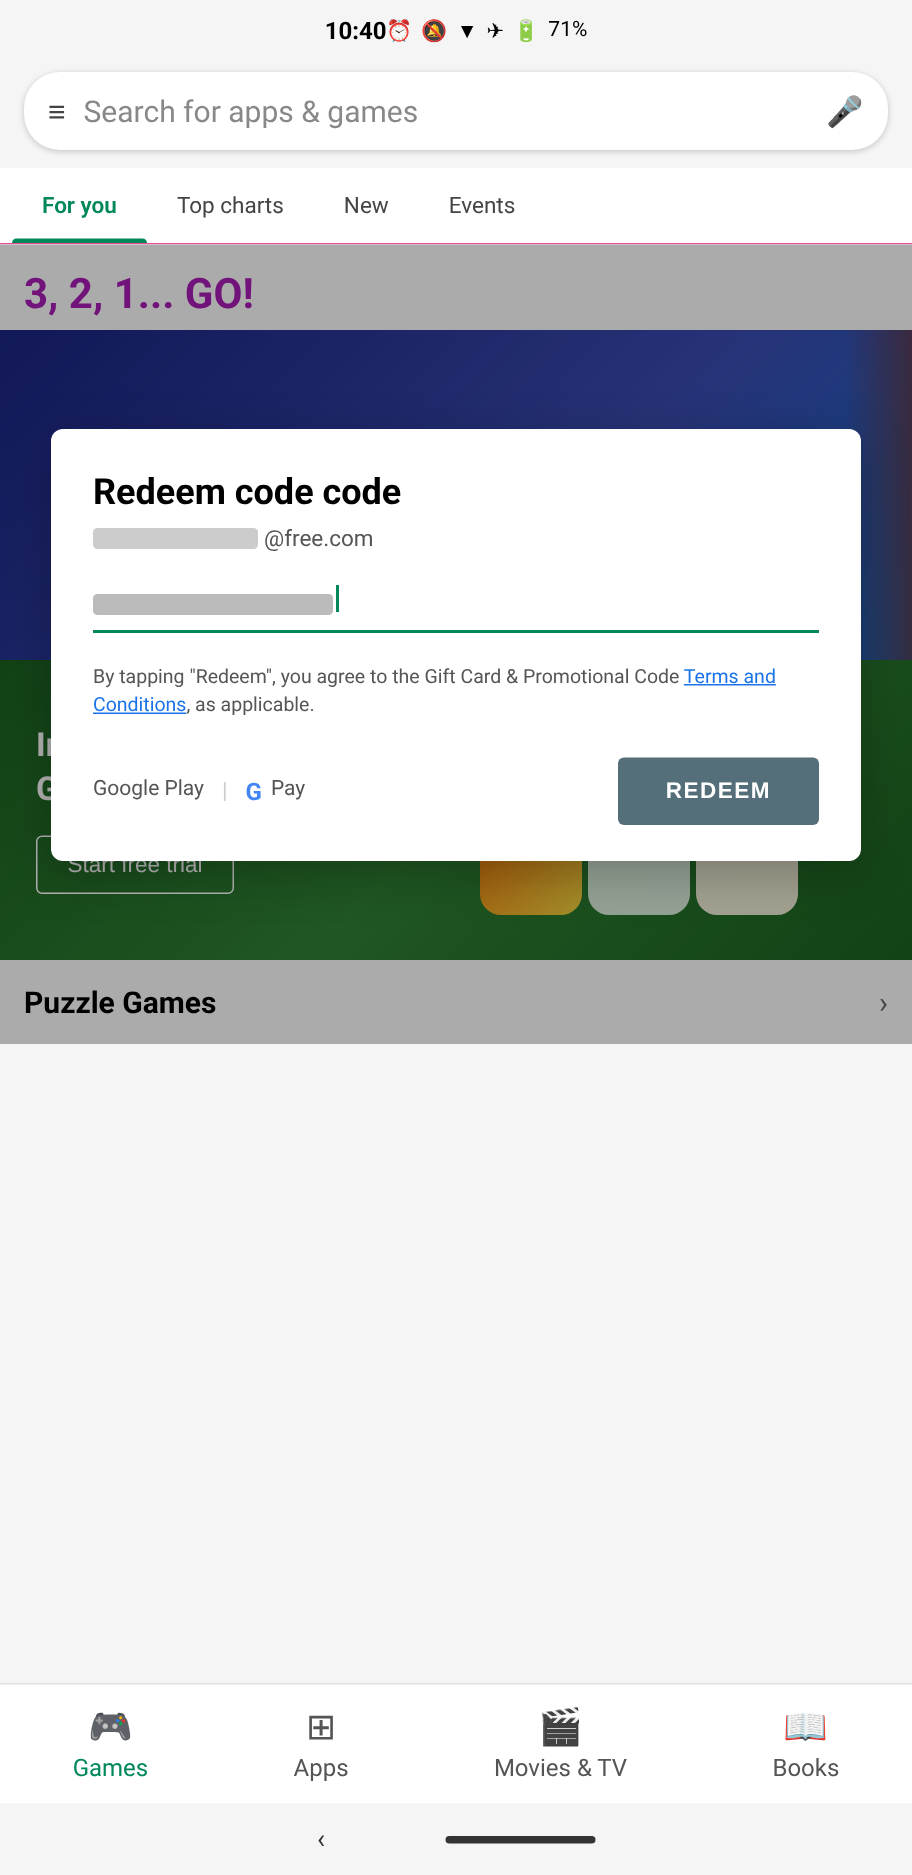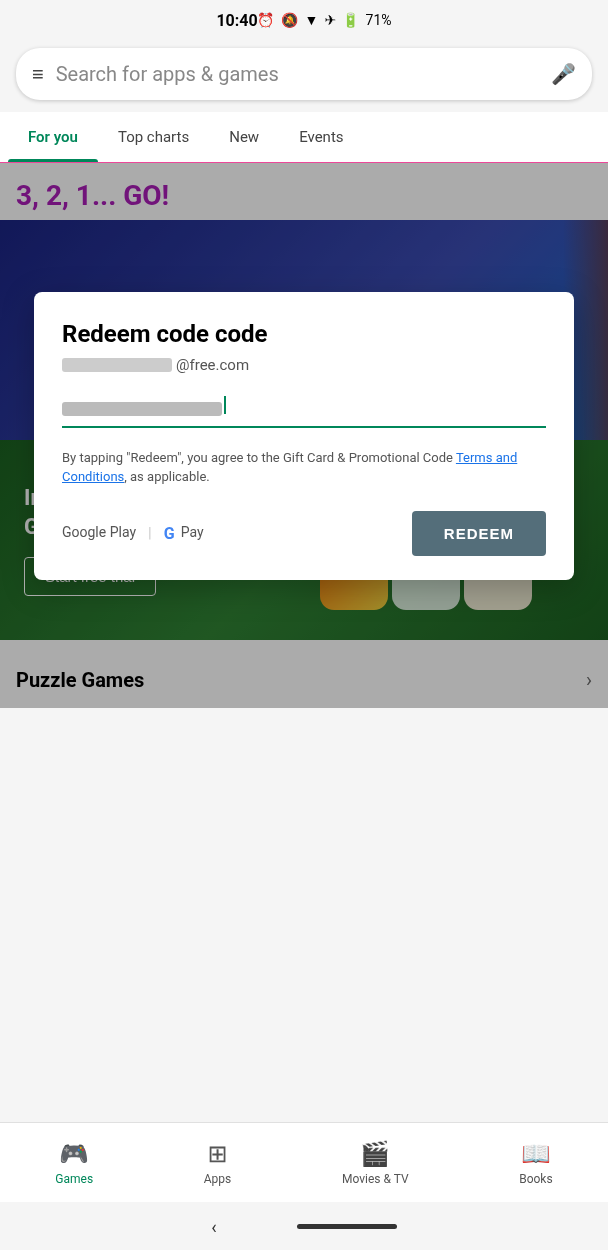--- a/index.html
+++ b/index.html
@@ -298,21 +298,20 @@
     .app-icon-2 { background: #f5a623; border-radius: 14px; }
     .app-icon-4 { background: linear-gradient(135deg, #ff6f00, #ffd740); }
 
     
     .puzzle-section {
       padding: 16px;
       background: #f5f5f5;
       display: flex;
       align-items: center;
       justify-content: space-between;
-      margin-top: 12px;
     }
     .puzzle-title {
       font-size: 20px;
       font-weight: bold;
       color: #000;
     }
     .puzzle-arrow {
       font-size: 20px;
       color: #666;
     }
@@ -337,21 +336,21 @@
       gap: 4px;
     }
     .nav-item-icon {
       font-size: 24px;
       color: #555;
     }
     .nav-item-icon.active {
       color: #00875a;
     }
     .nav-item-label {
-      font-size: 12px;
+      font-size: 16px;
       color: #555;
     }
     .nav-item-label.active {
       color: #00875a;
     }
 
     
     .gesture-bar {
       position: absolute;
       bottom: 0;

